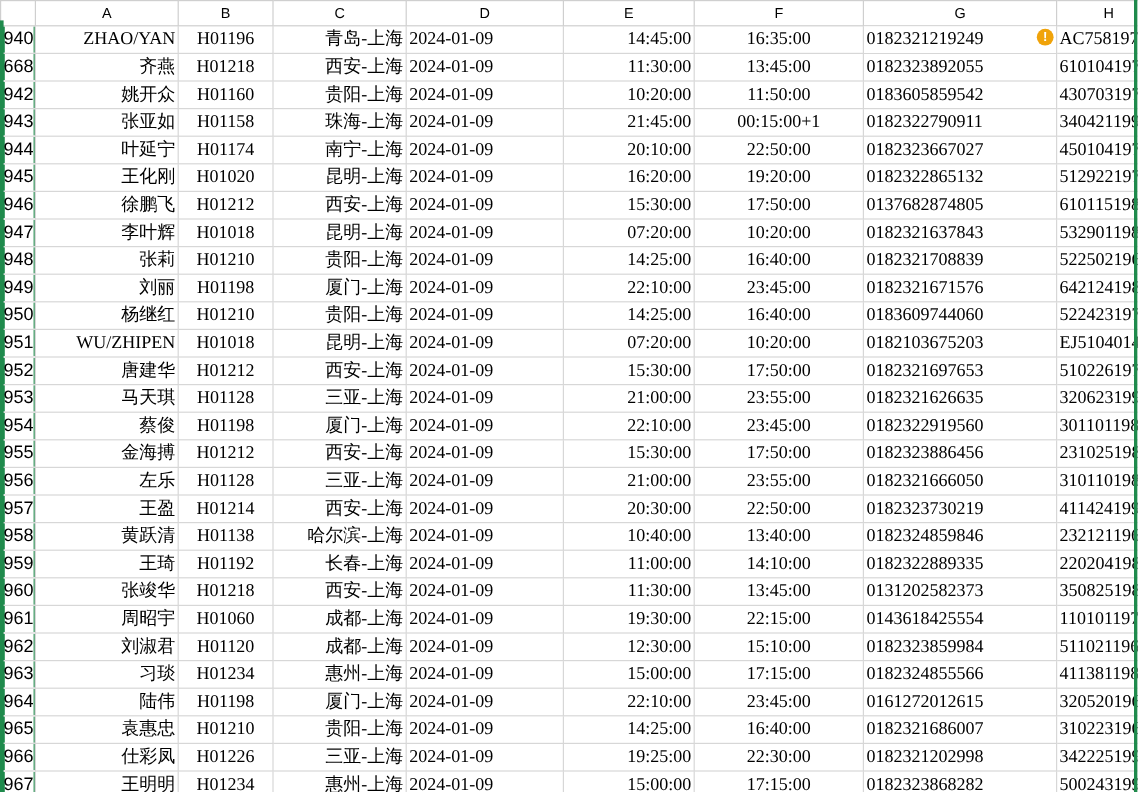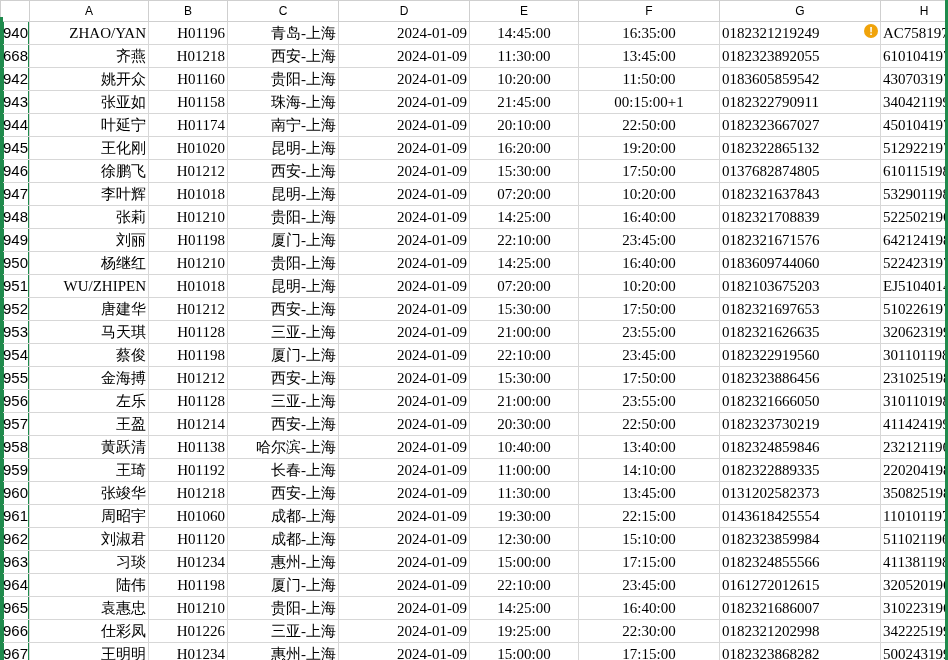--- a/index.html
+++ b/index.html
@@ -60,24 +60,24 @@
     padding-right: 3px;
     border: 1px solid #cfcfcf;
     width: 28px;
   }
   
   td.rowhdr.selband {
     background: #ffffff;
     box-shadow: inset 3px 0 0 #1f8a4c, inset -1px 0 0 #1f8a4c;
   }
   .c-a { width: 118px; text-align: right; }
-  .c-b { width: 78px;  text-align: right; }
+  .c-b { width: 78px;  text-align: center; }
   .c-c { width: 110px; text-align: right; }
-  .c-d { width: 130px; text-align: right; }
-  .c-e { width: 108px; text-align: center; }
+  .c-d { width: 130px; text-align: left; }
+  .c-e { width: 108px; text-align: right; }
   .c-f { width: 140px; text-align: center; }
   .c-g { width: 160px; text-align: left; }
   .c-h { width: 86px;  text-align: left; }
 
   td.num { font-family: "Liberation Serif", serif; }
   
   td.c-h {
     color: #000000;
     border-left: 2px solid #1f8a4c;
   }

